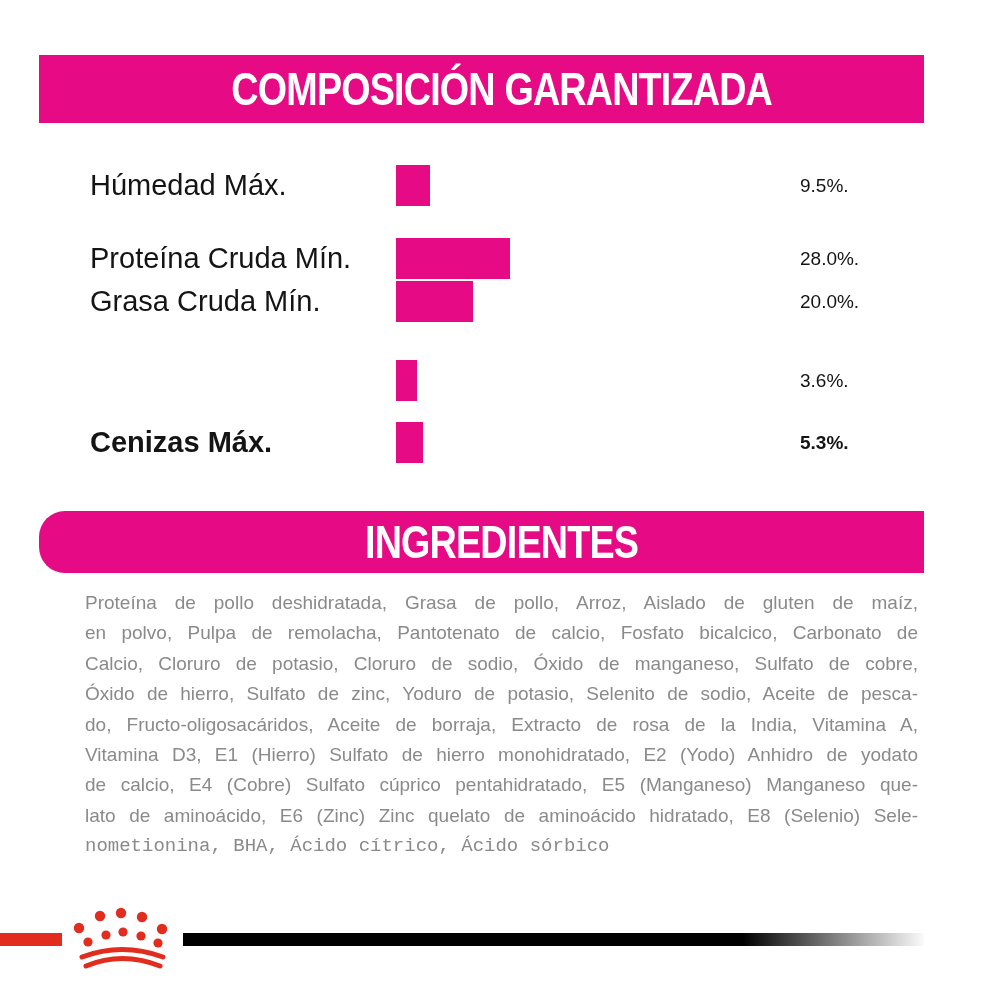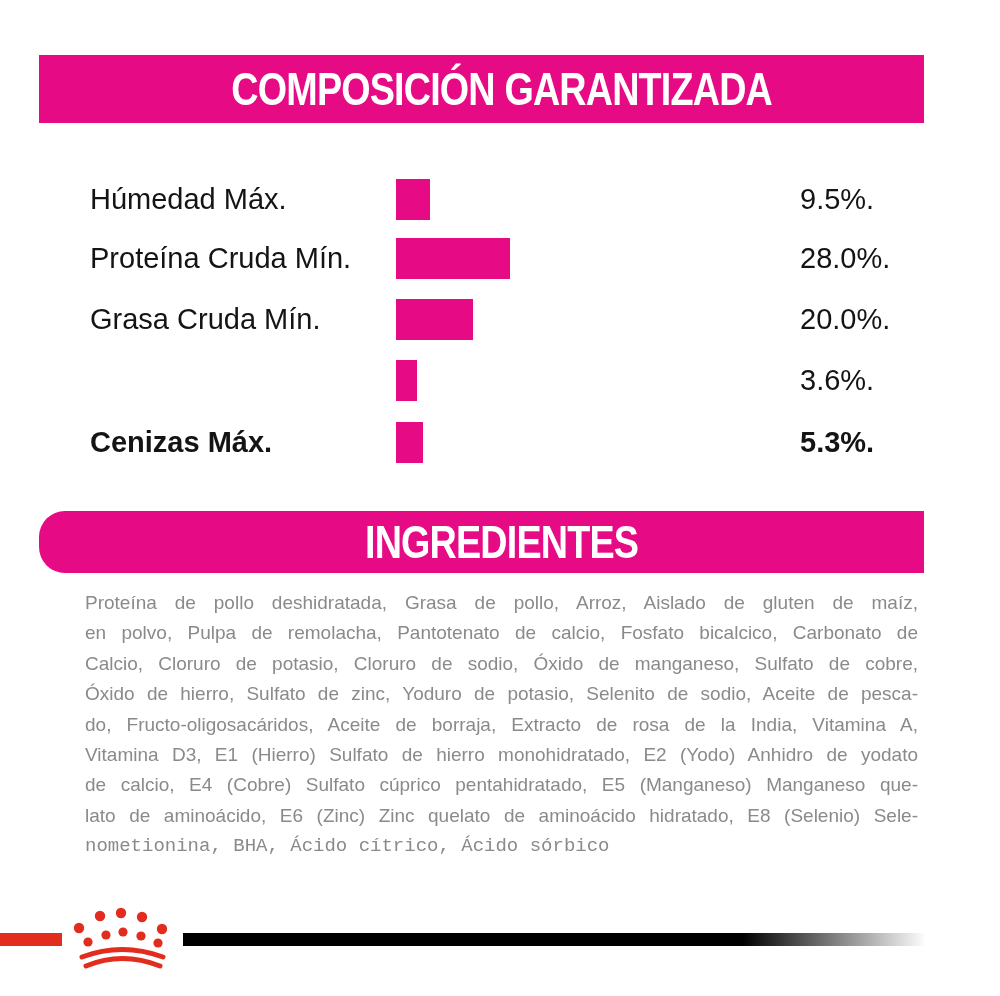--- a/index.html
+++ b/index.html
@@ -25,21 +25,21 @@
   }
   .chart{position:absolute;left:0;top:0;width:1000px;height:500px;}
   .row{position:absolute;left:0;width:1000px;height:41px;}
   .row-label{
     position:absolute;left:90px;top:0;height:41px;line-height:41px;
     font-size:29px;color:var(--black);white-space:nowrap;
   }
   .row-bar{position:absolute;left:396px;top:0;height:41px;}
   .row-value{
     position:absolute;left:800px;top:0;height:41px;line-height:41px;
-    font-size:29px;color:var(--black);white-space:nowrap;
+    font-size:19px;color:var(--black);white-space:nowrap;
   }
   .ingredients{
     position:absolute;left:85px;top:584px;width:833px;
     color:var(--gray);font-size:19px;
   }
   .ing-line{
     height:22.4px;line-height:22.4px;white-space:nowrap;
     text-align:justify;text-align-last:justify;margin-top:8px;
   }
   .ing-line.last{text-align:left;text-align-last:left;font-family:Liberation Mono, monospace;}
@@ -48,31 +48,31 @@
 </head>
 <body>
 
 <div class="page">
 
   <div class="banner" id="banner-composition">
     <span class="banner-text">COMPOSICIÓN GARANTIZADA</span>
   </div>
 
   <div class="chart">
-      <div class="row" style="top: 179px;">
+      <div class="row" style="top: 165px;">
         <div class="row-label">Húmedad Máx.</div>
         <div class="row-bar" style="width: 34px; background: rgb(230, 10, 132);"></div>
         <div class="row-value">9.5%.</div>
       </div>
       <div class="row" style="top: 238px;">
         <div class="row-label">Proteína Cruda Mín.</div>
         <div class="row-bar" style="width: 114px; background: rgb(230, 10, 132);"></div>
         <div class="row-value">28.0%.</div>
       </div>
-      <div class="row" style="top: 299px;">
+      <div class="row" style="top: 281px;">
         <div class="row-label">Grasa Cruda Mín.</div>
         <div class="row-bar" style="width: 77px; background: rgb(230, 10, 132);"></div>
         <div class="row-value">20.0%.</div>
       </div>
       <div class="row" style="top: 360px;">
         <div class="row-bar" style="width: 21px; background: rgb(230, 10, 132);"></div>
         <div class="row-value">3.6%.</div>
       </div>
       <div class="row" style="top: 422px; font-weight: bold;">
         <div class="row-label">Cenizas Máx.</div>

